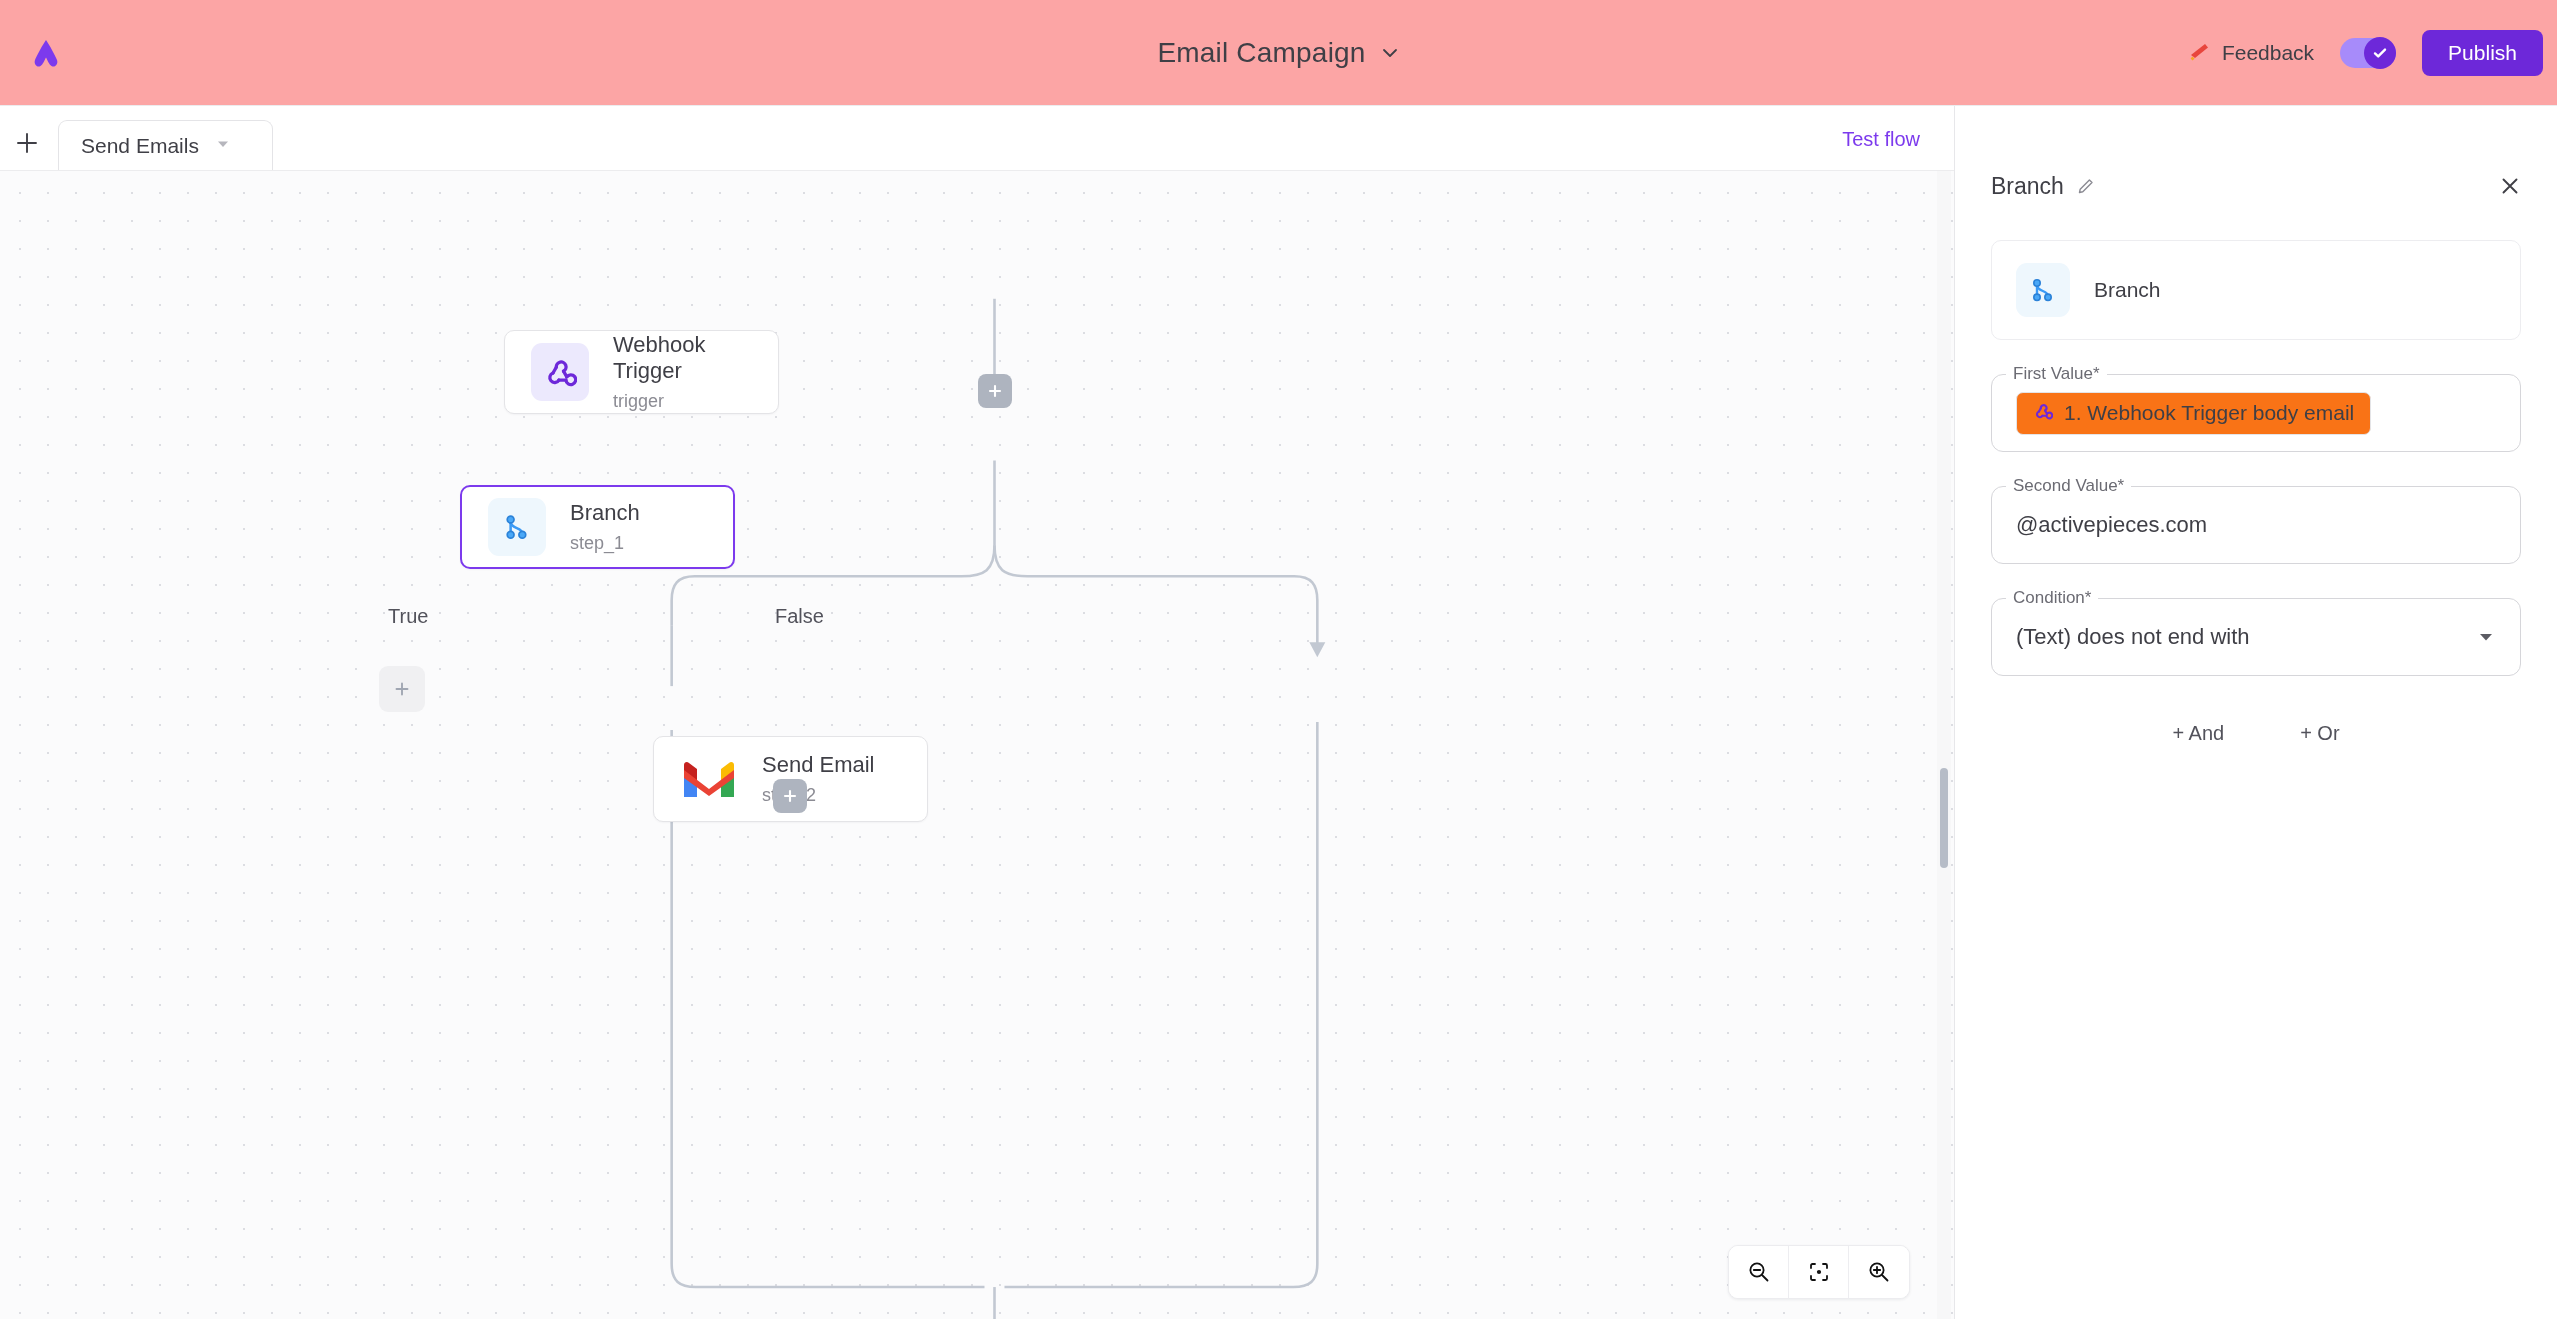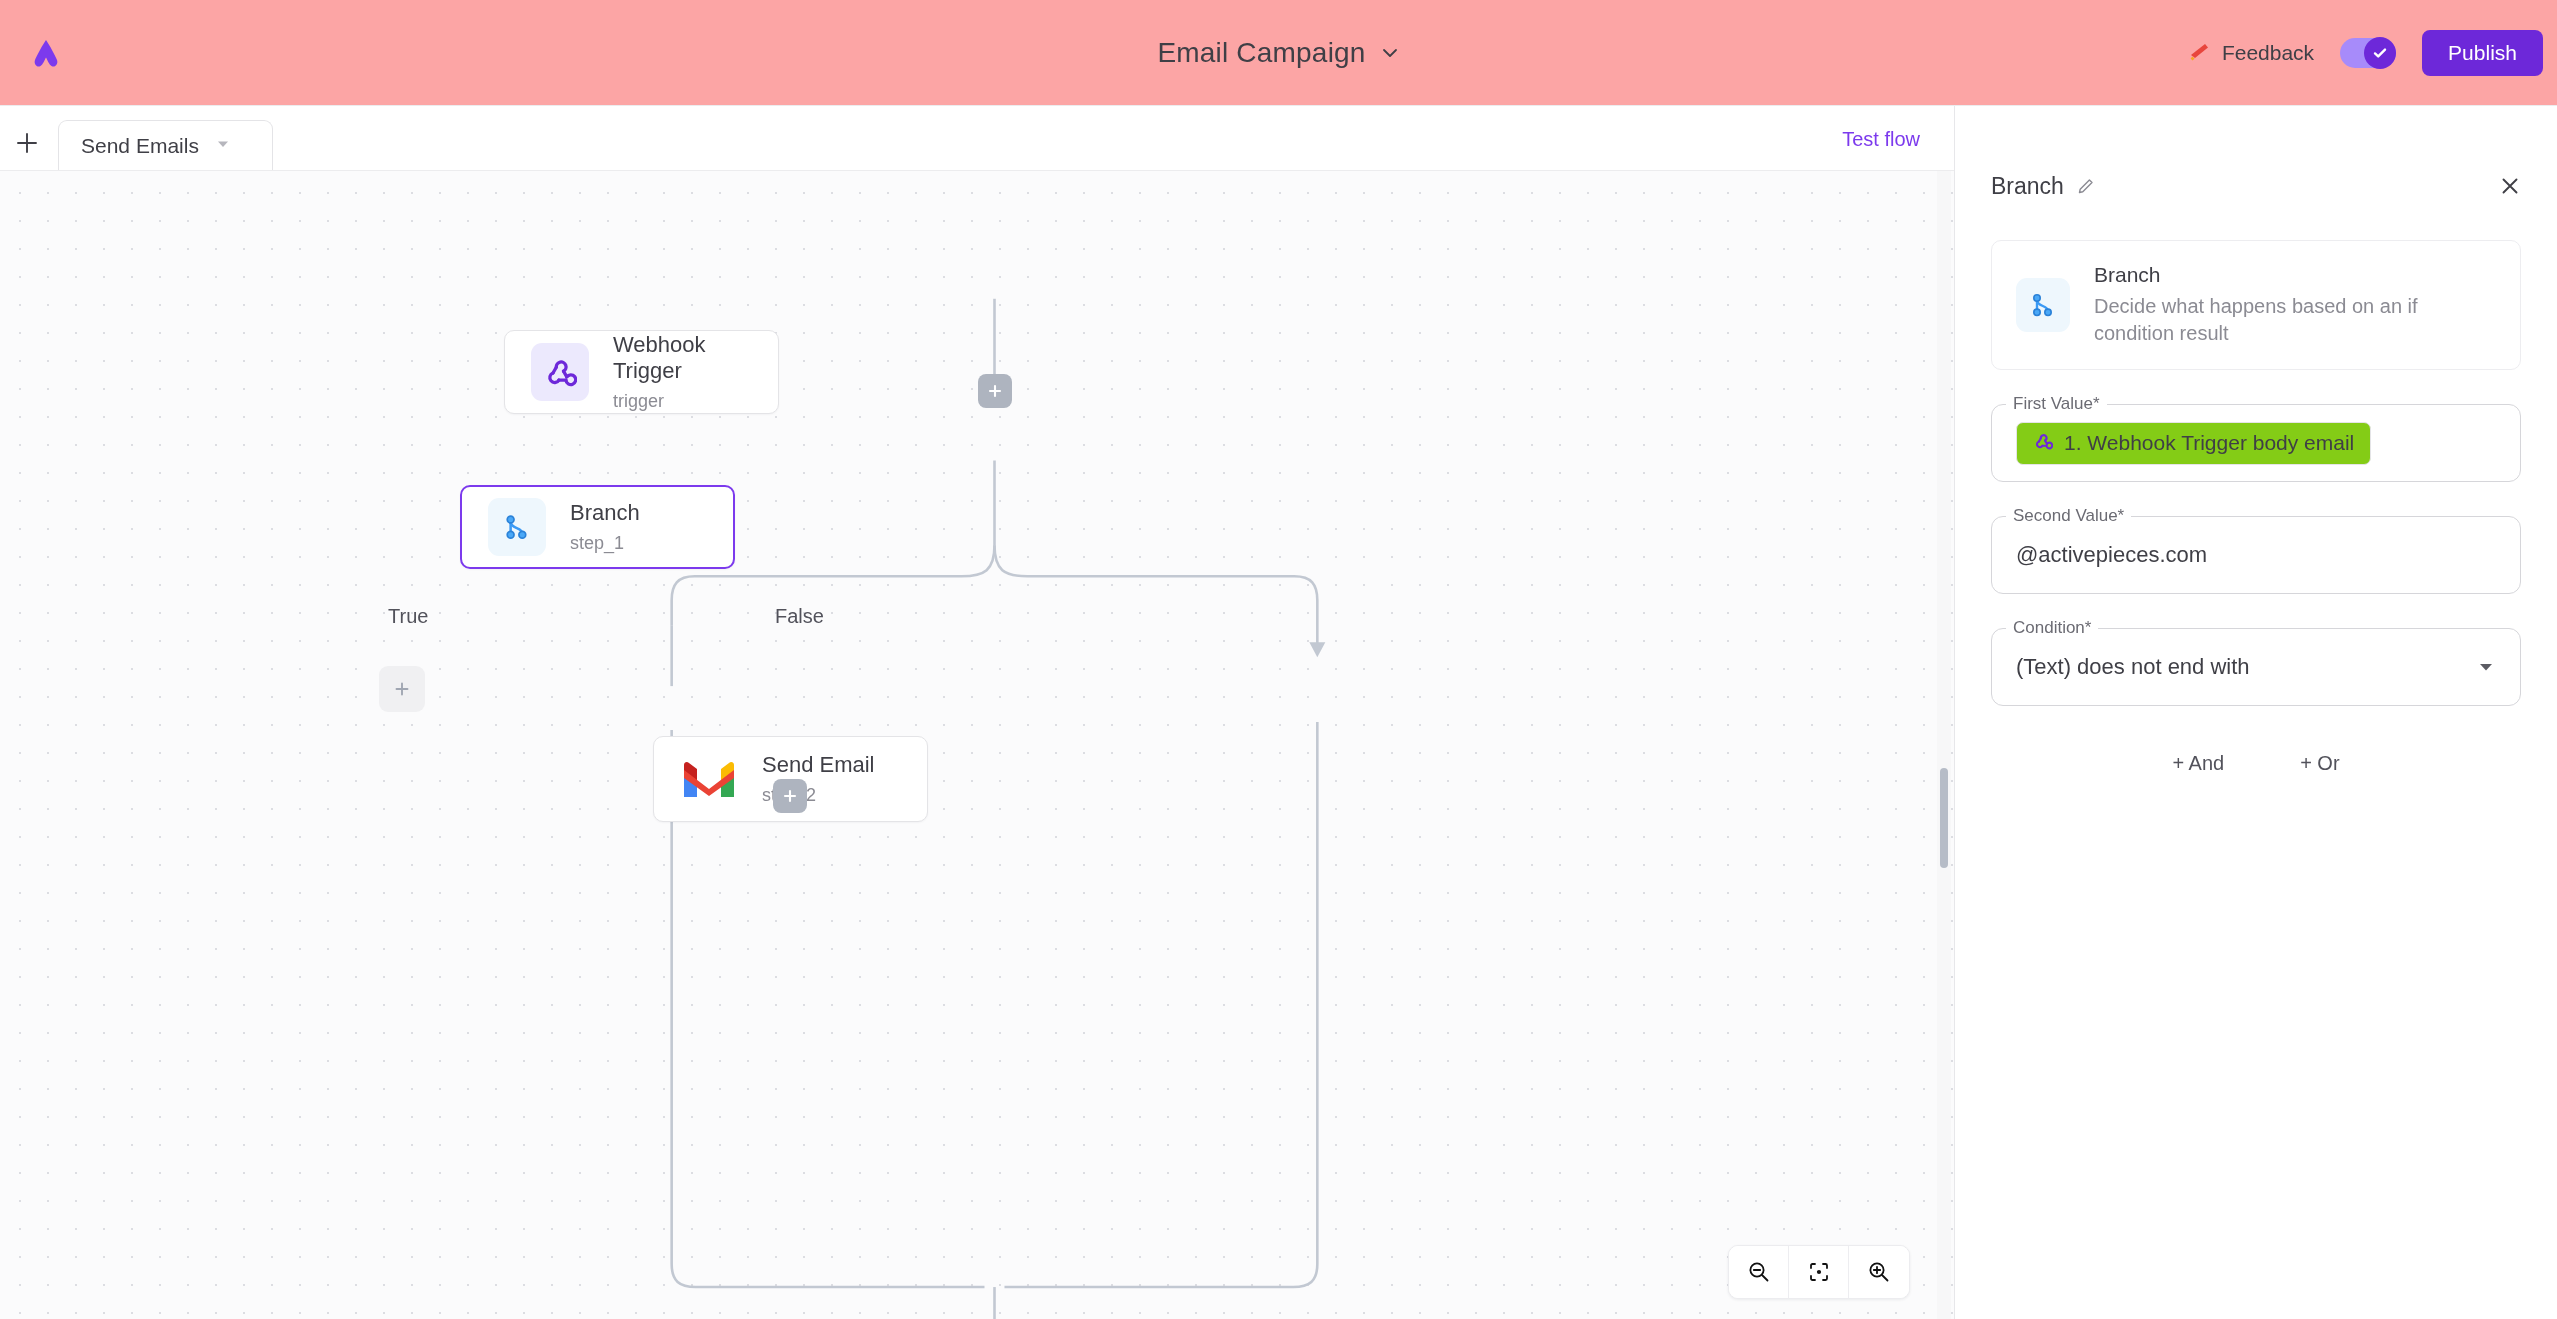--- a/index.html
+++ b/index.html
@@ -176,21 +176,21 @@
     min-height: 78px; display: flex; align-items: center;
     padding: 0 24px;
   }
   .field-legend {
     position: absolute; top: -11px; left: 14px;
     background: #fff; padding: 0 7px;
     font-size: 17px; color: #6b6b73;
   }
   .chip {
     display: inline-flex; align-items: center; gap: 11px;
-    border: 1px solid #e4e4e7; background: #84cc16;
+    border: 1px solid #e4e4e7; background: #f97316;
     border-radius: 7px; padding: 8px 16px;
     font-size: 21px; color: #3f3f46;
   }
   .field-value { font-size: 22px; color: #3f3f46; }
   .field-caret { margin-left: auto; display: flex; align-items: center; }
   input.field-value { border: none; outline: none; background: transparent; font-family: inherit; width: 100%; }
 
   .andor-row {
     display: flex; justify-content: center; gap: 56px;
     margin-top: 40px;
@@ -429,21 +429,20 @@
             </g>
             <g fill="#4aa8f7" stroke="#2b82d8" stroke-width="1.6">
               <circle cx="10" cy="9" r="3.2"></circle>
               <circle cx="10" cy="23.3" r="3.2"></circle>
               <circle cx="21" cy="23.3" r="3.2"></circle>
             </g>
           </svg>
         </div>
         <div class="piece-text">
           <div class="piece-name">Branch</div>
-          <div class="piece-desc">Decide what happens based on an if condition result</div>
         </div>
       </div>
 
       <div class="field">
         <span class="field-legend">First Value*</span>
         <span class="chip">
           <span>
             <svg width="20" height="20" viewBox="0 0 32 32">
               <g fill="none" stroke="#6d28d9" stroke-width="3.4" stroke-linecap="round">
                 <path d="M12.5 11.5 A4.6 4.6 0 1 1 19.3 15.2"></path>

